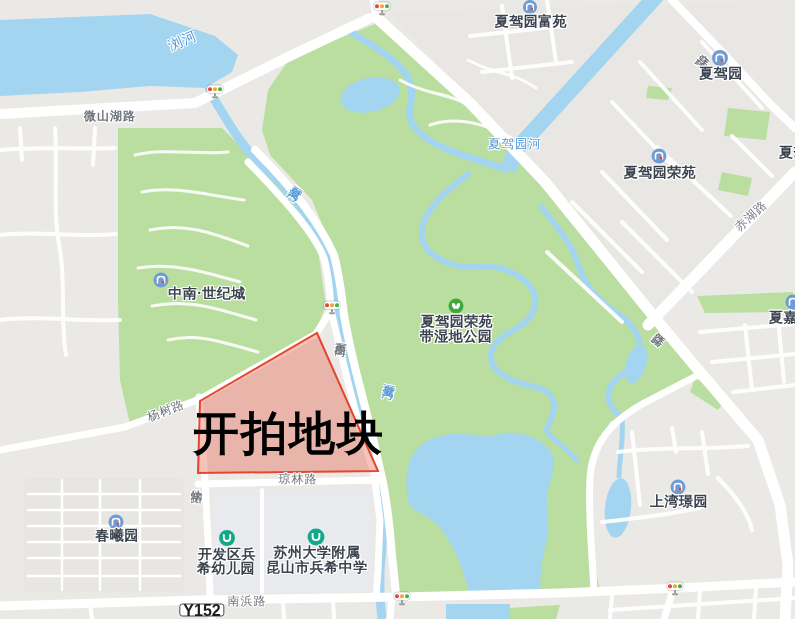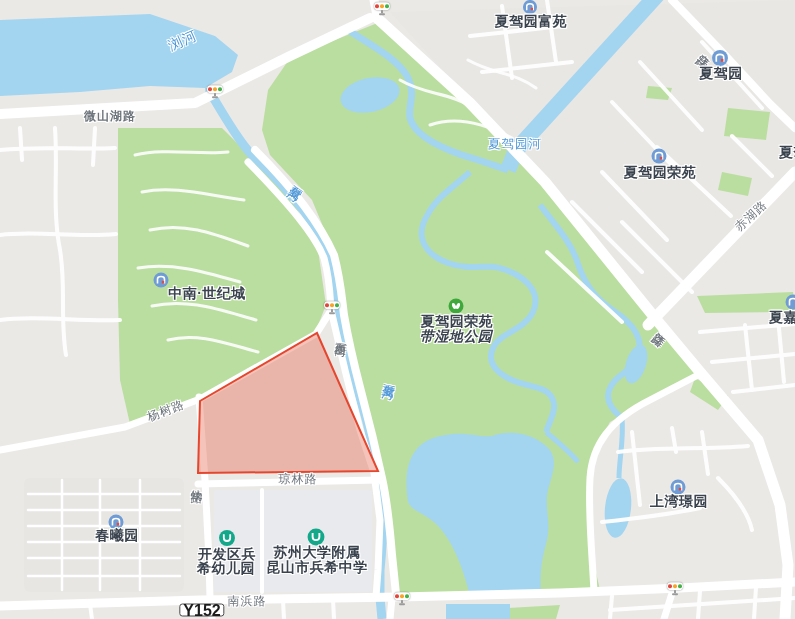--- a/index.html
+++ b/index.html
@@ -208,21 +208,21 @@
   <div class="lbl poi" style="left:162px;top:294px;margin-left:45px;">中南·世纪城</div>
 
   <div class="marker" style="left:456px;top:306px;">
     <span><svg width="16" height="16" viewBox="0 0 16 16">
           <circle cx="8" cy="8" r="7.5" fill="#3fa83c"></circle>
           <ellipse cx="6" cy="8" rx="1.7" ry="3.2" fill="#fff" transform="rotate(-22 6 8)"></ellipse>
           <ellipse cx="10" cy="8" rx="1.7" ry="3.2" fill="#fff" transform="rotate(22 10 8)"></ellipse>
         </svg></span>
   </div>
   <div class="lbl poi" style="left:457px;top:322px;">夏驾园荣苑</div>
-  <div class="lbl poi" style="left:456px;top:337px;font-style:italic;">带湿地公园</div>
+  <div class="lbl poi" style="left:456px;top:337px;">带湿地公园</div>
 
   <div class="marker" style="left:116px;top:522px;">
     <span><svg width="16" height="16" viewBox="0 0 16 16">
           <circle cx="8" cy="8" r="7.5" fill="#6f9cd4"></circle>
           <path d="M4.5 11.5 V7 Q4.5 4.5 8 4.5 Q11.5 4.5 11.5 7 V11.5" stroke="#fff" stroke-width="1.6" fill="none"></path>
           <rect x="8.8" y="8.8" width="2.4" height="2.7" fill="#e74a3c"></rect>
         </svg></span>
   </div>
   <div class="lbl poi" style="left:117px;top:536px;">春曦园</div>
 
@@ -303,14 +303,15 @@
   <div class="tlight" style="left:675px;top:588px;">
       <div class="pill">
         <span class="dot dr"></span>
         <span class="dot dy"></span>
         <span class="dot dg"></span>
       </div>
       <div class="stem"></div>
       <div class="base"></div>
     </div>
 
+  <div class="annotation" style="left:193px;top:403px;">开拍地块</div>
 
 </div>
 
 </body></html>

